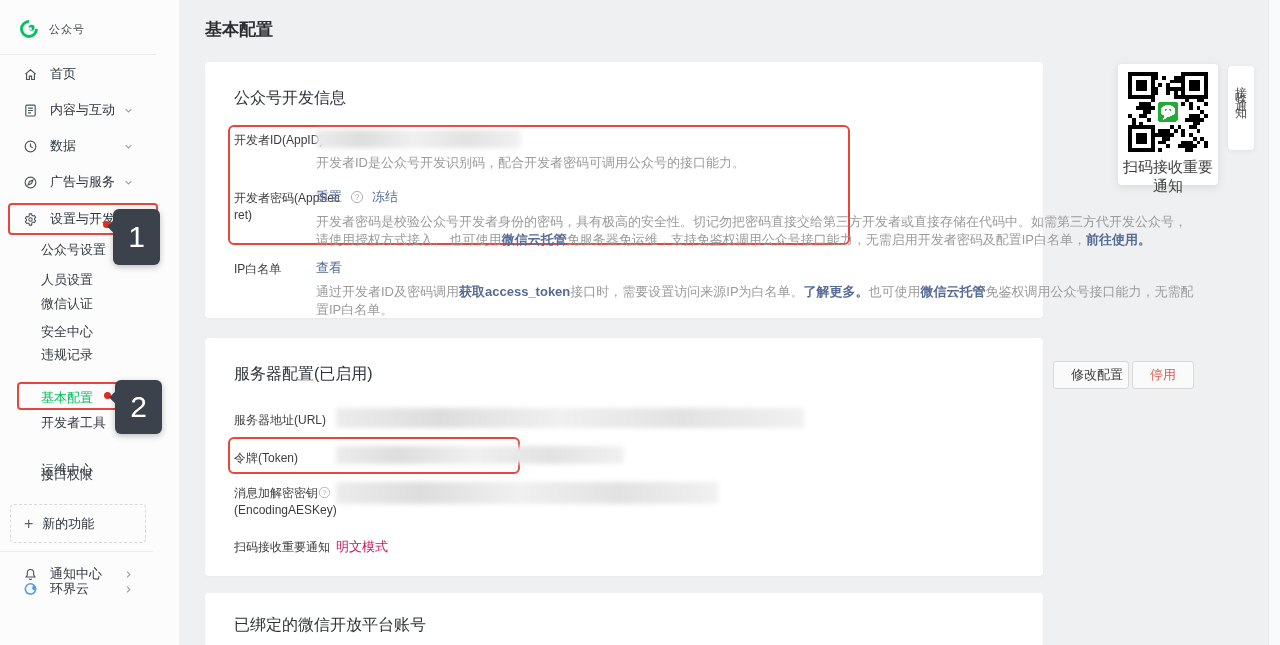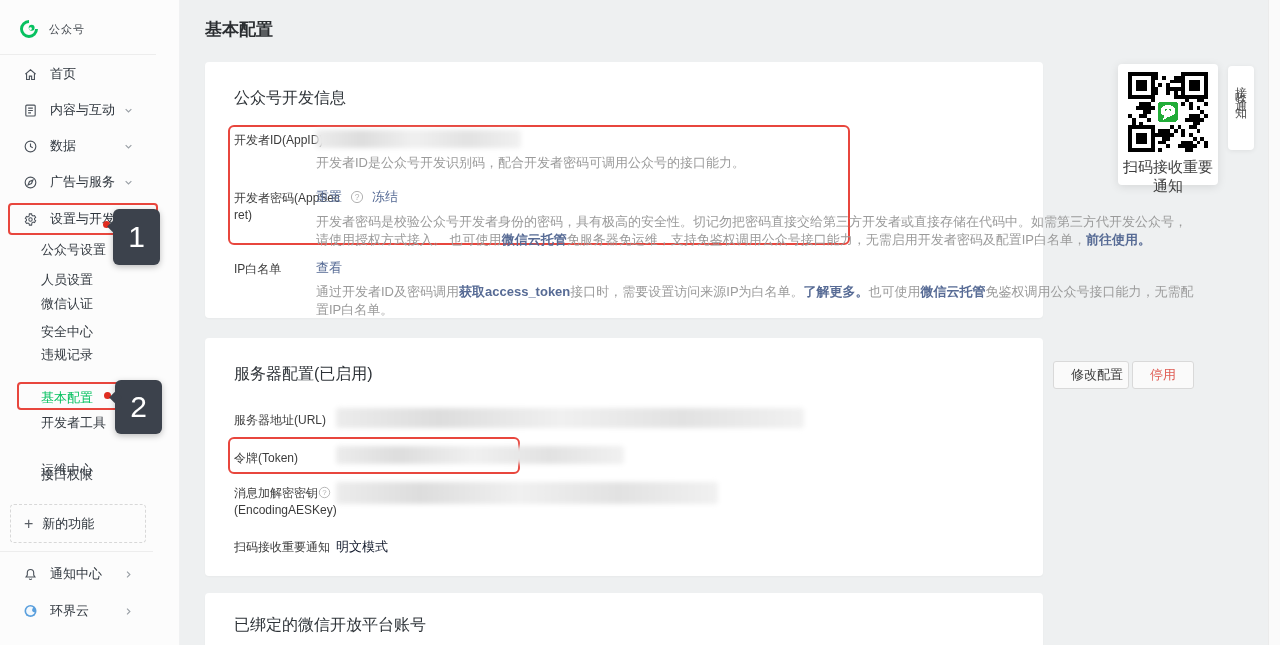--- a/index.html
+++ b/index.html
@@ -29,21 +29,21 @@
 
   
   .page-title { position:absolute; left:205px; top:18px; font-size:17px; font-weight:600; color:#2a2d30; }
   .card { position:absolute; left:205px; width:838px; background:#fff; border-radius:4px; box-shadow:0 1px 2px rgba(0,0,0,.03); }
   .card1 { top:62px; height:256px; }
   .card2 { top:338px; height:238px; }
   .card3 { top:593px; height:80px; }
   .sec-title { position:absolute; left:29px; top:26px; font-size:16px; font-weight:500; color:#2e3338; }
   .flabel { position:absolute; font-size:12px; color:#3c3c3c; line-height:17px; white-space:nowrap; }
   .fdesc { position:absolute; font-size:13px; color:#9b9b9b; line-height:18px; }
-  .fvalue { position:absolute; font-size:13px; color:#0f172a; }
+  .fvalue { position:absolute; font-size:13px; color:#be185d; }
   .redact { position:absolute; background:linear-gradient(90deg,#ececec 0%,#dddddd 22%,#f0f0f0 48%,#e2e2e2 74%,#f1f1f1 100%); filter:blur(2.5px); border-radius:2px; }
   a.lnk { color:#576b95; text-decoration:none; cursor:pointer; }
   a.lnk.b { font-weight:bold; }
   .links-row { position:absolute; font-size:13px; display:flex; align-items:center; gap:8px; }
   .help { cursor:pointer; vertical-align:-2px; }
 
   .btn { position:absolute; height:28px; border:1px solid #d9d9d9; background:#fafafa; border-radius:3px; font-size:13px; color:#3c3c3c; display:flex; align-items:center; justify-content:center; cursor:pointer; }
   .btn.danger { color:#df5a52; }
 
   
@@ -142,21 +142,21 @@
       <svg class="nico" width="15" height="15" viewBox="0 0 16 16" fill="none" stroke="#4b525b" stroke-width="1.2">
           <path d="M8 2.6c-2.1 0-3.4 1.5-3.4 3.6v2.5L3.3 10.6h9.4l-1.3-1.9V6.2C11.4 4.1 10.1 2.6 8 2.6z"></path>
           <path d="M6.7 12.4a1.35 1.35 0 0 0 2.6 0"></path>
         </svg>
       <span class="nlabel">通知中心</span>
       <svg class="nav-chev" width="13" height="13" viewBox="0 0 16 16" fill="none" stroke="#9aa0a6" stroke-width="1.4">
           <path d="M6.2 4.5 9.7 8l-3.5 3.5"></path>
         </svg>
     </div>
 
-    <div class="nav-item" style="top:599px;">
+    <div class="nav-item" style="top:577px;">
       <svg class="nico" width="16" height="16" viewBox="0 0 16 16">
           <circle cx="8" cy="8" r="6.4" fill="#5a9fdd"></circle>
           <path d="M10.9 4.2A4.7 4.7 0 1 0 12.6 9c-1.1.5-2.2.1-2.7-.9-.5-1.1 0-2.4 1-3.9z" fill="#fff" opacity="0.92"></path>
         </svg>
       <span class="nlabel">环界云</span>
       <svg class="nav-chev" width="13" height="13" viewBox="0 0 16 16" fill="none" stroke="#9aa0a6" stroke-width="1.4">
           <path d="M6.2 4.5 9.7 8l-3.5 3.5"></path>
         </svg>
     </div>
 

